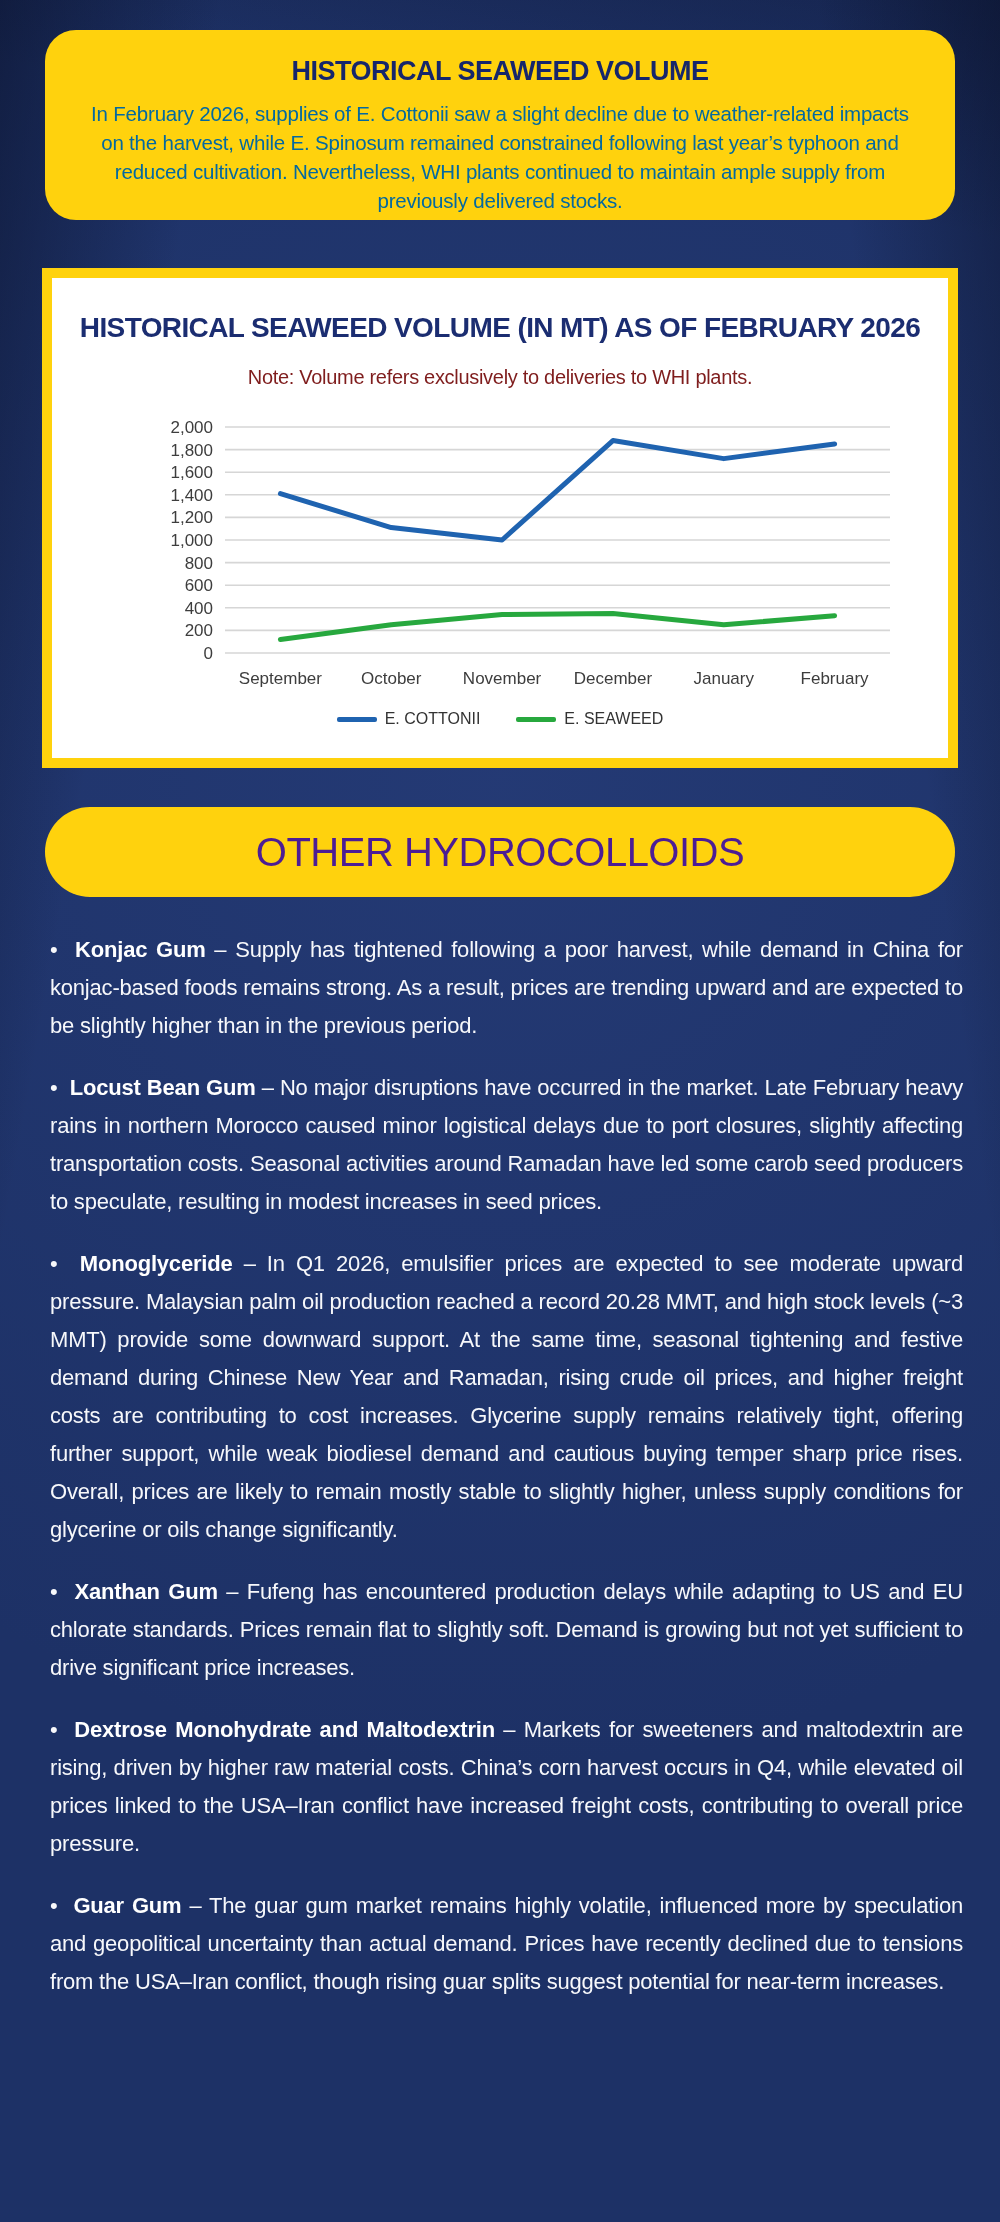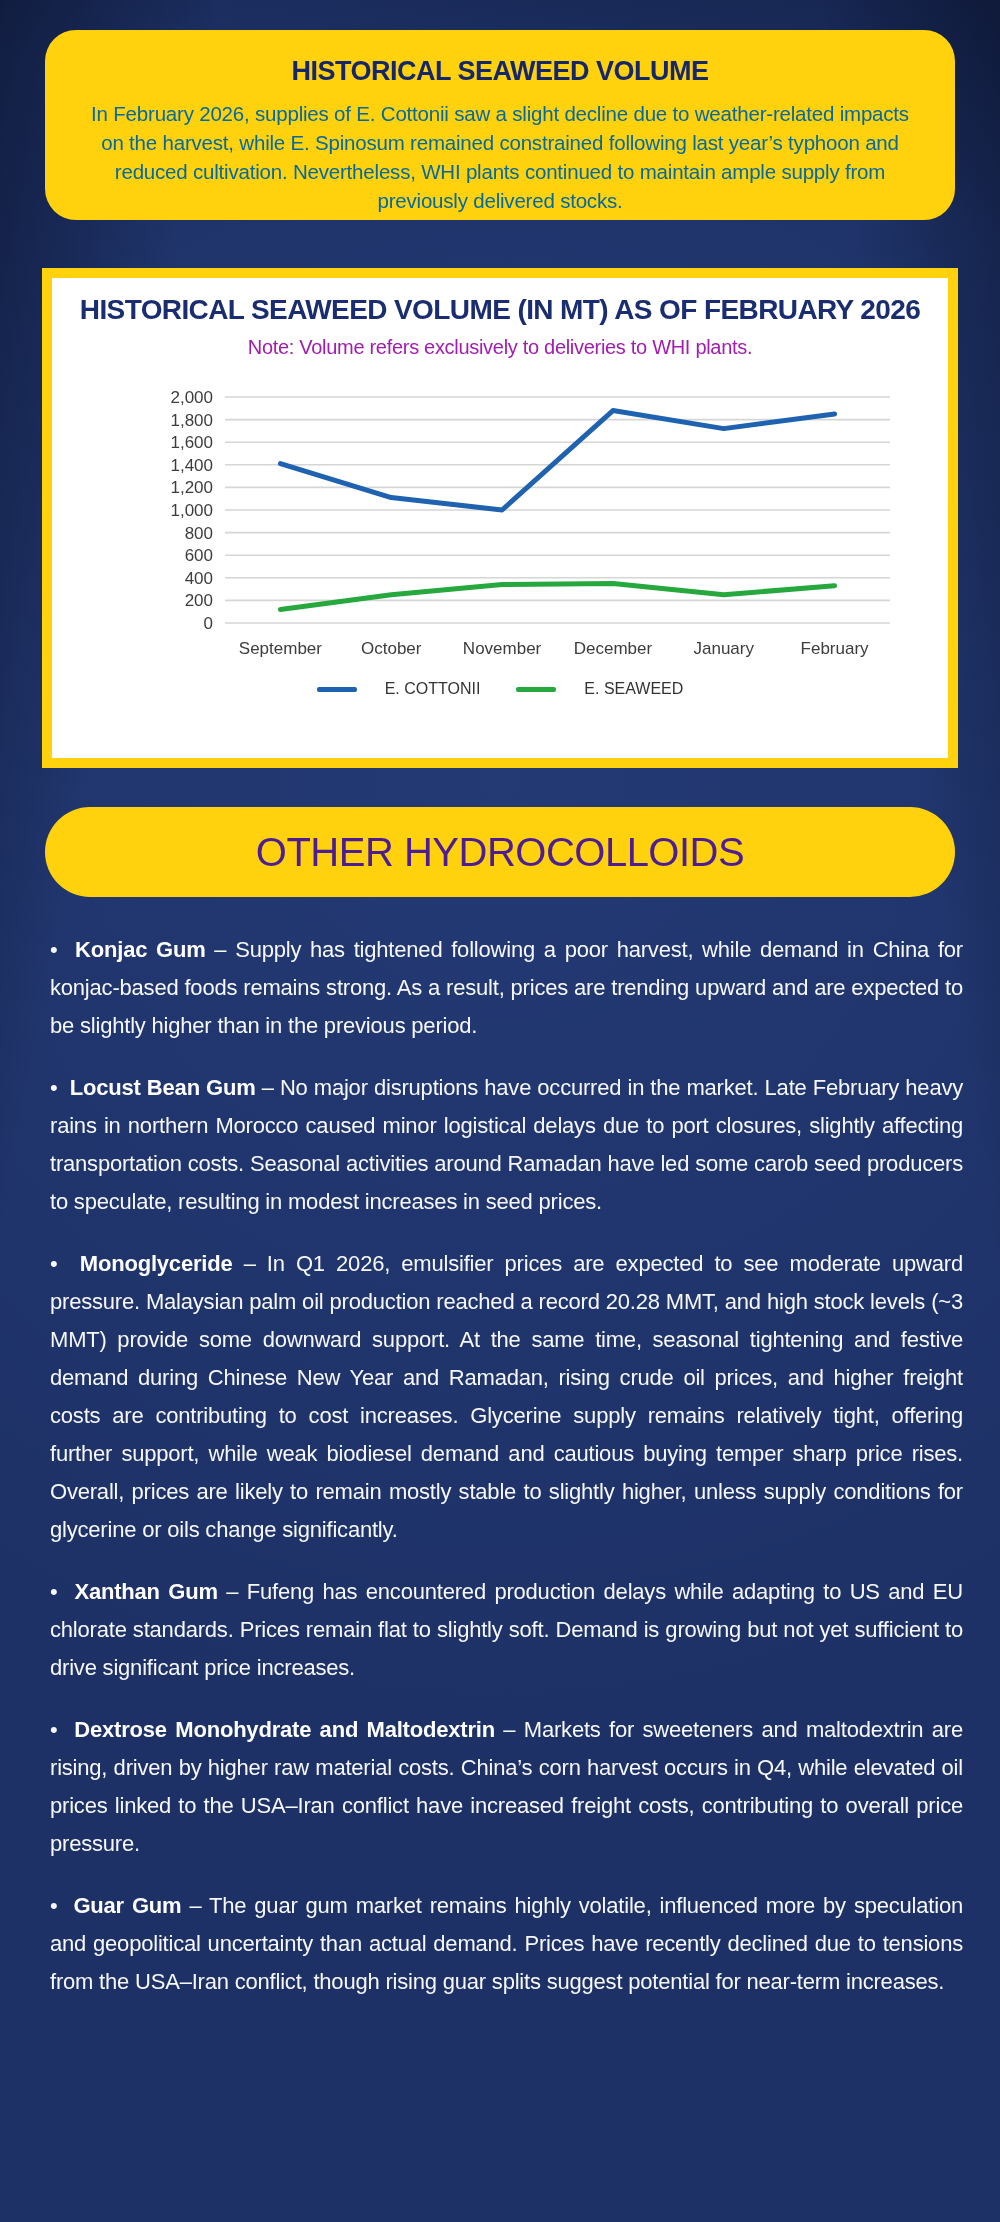--- a/index.html
+++ b/index.html
@@ -22,33 +22,33 @@
   .intro-title {
     font-size:27px; font-weight:bold; color:#16266b; letter-spacing:-.5px;
   }
   .intro-body {
     margin-top:12px; font-size:20.5px; line-height:29px; color:#0369a1;
     letter-spacing:-.2px;
   }
   .chart-card {
     width:916px; height:500px; margin:48px auto 0;
     background:#ffffff; border:10px solid #FFD20D;
-    padding-top:16px; text-align:center;
+    padding-top:34px; text-align:center;
   }
   .chart-title {
     font-size:28px; font-weight:bold; color:#1b2d71; letter-spacing:-.6px;
   }
   .chart-note {
-    margin-top:10px; font-size:20px; color:#a21caf; letter-spacing:-.3px;
+    margin-top:22px; font-size:20px; color:#7f1d1d; letter-spacing:-.3px;
   }
   .chart-svg { display:block; margin:24px auto 0; width:870px; height:285px; }
   .chart-legend {
     display:flex; justify-content:center; align-items:center; gap:36px; margin-top:12px;
   }
-  .legend-item { display:flex; align-items:center;gap:20px; }
+  .legend-item { display:flex; align-items:center; }
   .legend-swatch { display:inline-block; width:40px; height:5px; border-radius:2px; margin-right:8px; }
   .legend-label { font-size:16px; color:#333333; }
   .section-banner {
     width:910px; height:90px; margin:39px auto 0;
     background:#FFD20D; border-radius:45px;
     display:flex; align-items:center; justify-content:center;
   }
   .banner-title {
     font-size:40px; font-weight:normal; color:#4c1d95; letter-spacing:-.5px;
   }

